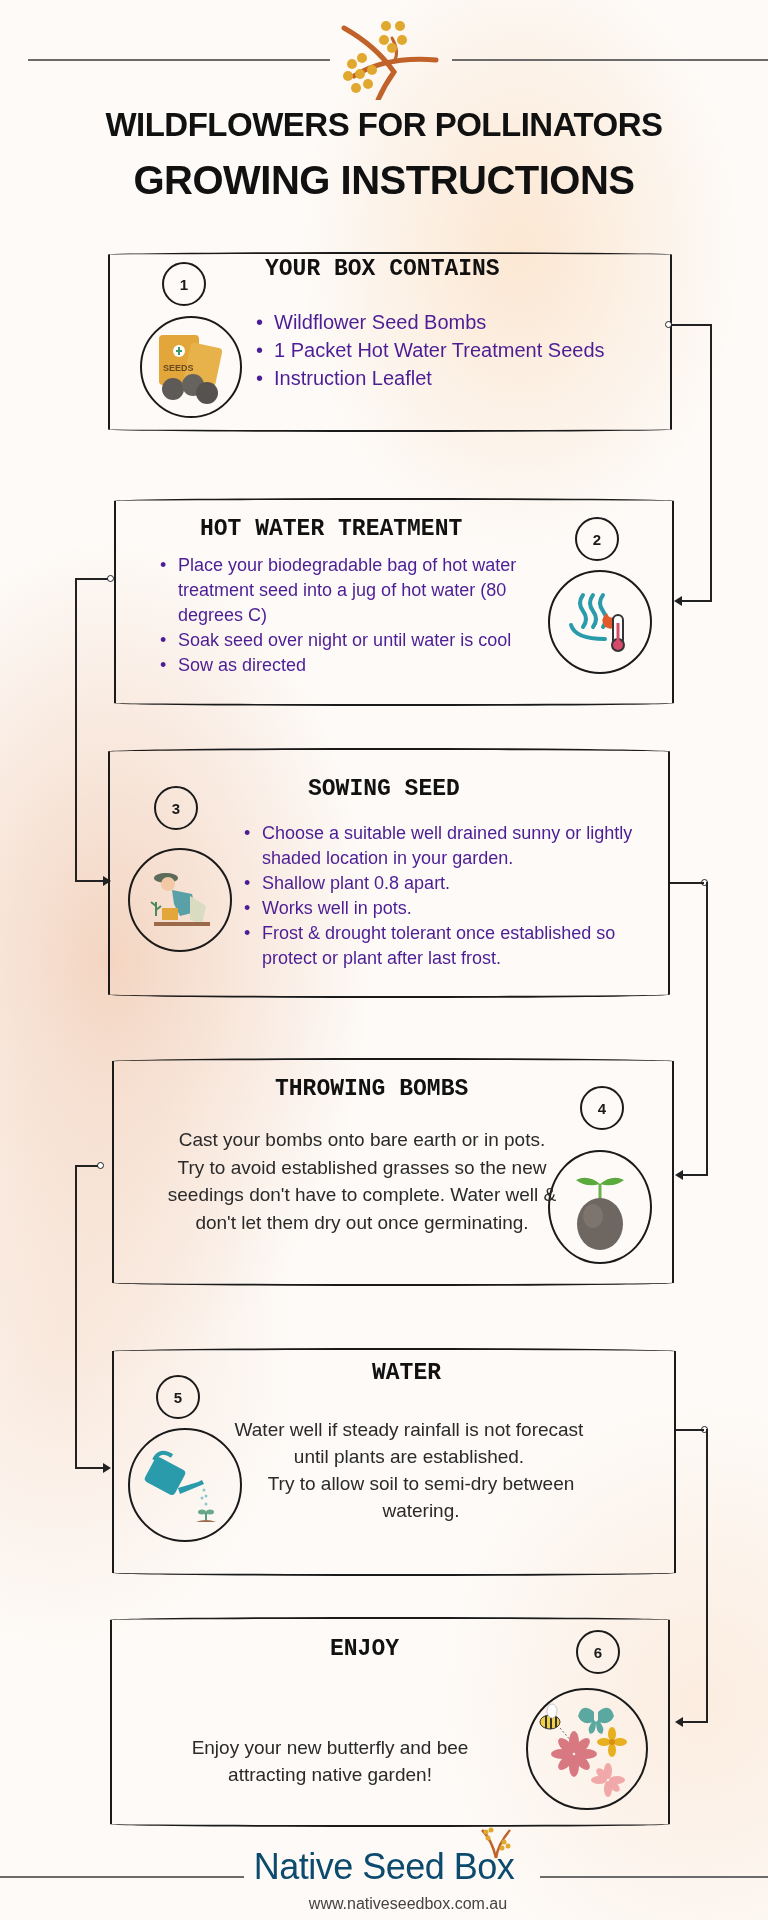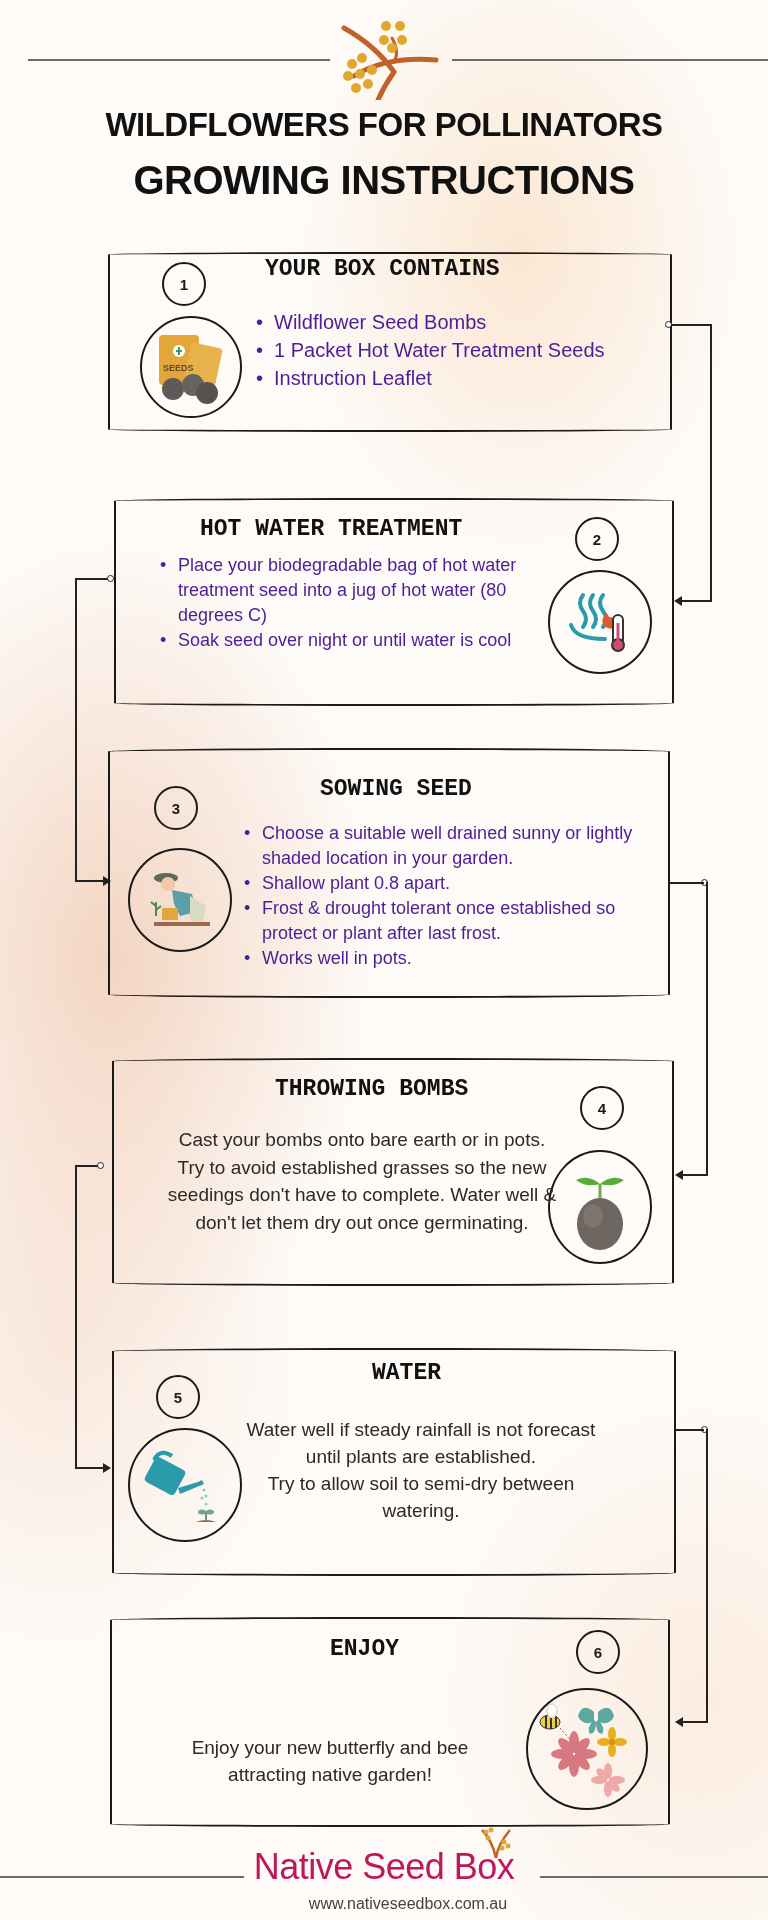--- a/index.html
+++ b/index.html
@@ -43,21 +43,21 @@
   .para { position: absolute; text-align: center; color: #2a2a2a; }
 
   .vline { position: absolute; width: 2px; background: #222; }
   .hline { position: absolute; height: 2px; background: #222; }
   .dot { position: absolute; width: 7px; height: 7px; border: 1.5px solid #222; border-radius: 50%; background: #fff; }
   .arrow-l, .arrow-r { position: absolute; width: 0; height: 0; }
   .arrow-l { border-top: 5px solid transparent; border-bottom: 5px solid transparent; border-right: 8px solid #222; }
   .arrow-r { border-top: 5px solid transparent; border-bottom: 5px solid transparent; border-left: 8px solid #222; }
 
   .brand { position: absolute; left: 0; width: 768px; top: 1846px; text-align: center;
-    font-size: 36px; color: #be185d; letter-spacing: -0.5px; }
+    font-size: 36px; color: #0c4a6e; letter-spacing: -0.5px; }
   .url { position: absolute; left: 0; width: 768px; top: 1895px; text-align: center; font-size: 16px; color: #444; padding-left: 48px; }
 </style>
 </head>
 <body>
 
 <div class="hr" style="left:28px; top:59px; width:302px;"></div>
 <div class="hr" style="left:452px; top:59px; width:316px;"></div>
 <div class="abs" style="left:336px; top:16px; width:112px; height:84px;">
   <svg width="112" height="84" viewBox="0 0 112 84">
     <path d="M8 12 Q 40 30 58 56 Q 48 70 42 84" stroke="#c0622a" stroke-width="5" fill="none" stroke-linecap="round"></path>
@@ -120,20 +120,21 @@
     <path d="M40 40 q-6 -8 2 -14 q2 6 6 4 q4 6 -2 12 z" fill="#e25a2a"></path>
     <rect x="48" y="28" width="10" height="30" rx="5" fill="#fff" stroke="#333" stroke-width="2"></rect>
     <circle cx="53" cy="58" r="6" fill="#d64a6a" stroke="#333" stroke-width="2"></circle>
     <rect x="51.5" y="36" width="3" height="20" fill="#d64a6a"></rect>
   </svg>
 </div>
 <div class="stitle" style="left:200px; top:516px;">HOT WATER TREATMENT</div>
 <ul class="blist" style="left:158px; top:553px; width:390px; font-size:18px; line-height:25px;">
   <li>Place your biodegradable bag of hot water treatment seed into a jug of hot water (80 degrees C)</li>
   <li>Soak seed over night or until water is cool</li>
+  <li>Sow as directed</li>
 </ul>
 
 <div class="dot" style="left:107px; top:575px;"></div>
 <div class="hline" style="left:76px; top:578px; width:32px;"></div>
 <div class="vline" style="left:75px; top:578px; height:304px;"></div>
 <div class="hline" style="left:75px; top:880px; width:32px;"></div>
 <div class="arrow-r" style="left:103px; top:876px;"></div>
 
 <div class="pill" style="left:108px; top:748px; width:562px; height:250px;"></div>
 <div class="num" style="left:154px; top:786px;">3</div>
@@ -141,26 +142,26 @@
   <svg width="80" height="80" viewBox="0 0 80 80">
     <ellipse cx="26" cy="18" rx="12" ry="5" fill="#5d6b5a"></ellipse>
     <circle cx="28" cy="24" r="7" fill="#f2c9a4"></circle>
     <path d="M32 30 L52 34 L56 52 L40 56 L34 44 z" fill="#5aa0a8"></path>
     <path d="M50 36 L66 46 L62 64 L50 60 z" fill="#d9dcc0"></path>
     <rect x="22" y="48" width="16" height="12" fill="#e3a63a"></rect>
     <path d="M14 62 h56 v4 h-56 z" fill="#9a6a4a"></path>
     <path d="M16 56 v-14 M16 46 l-5 -4 M16 50 l5 -4" stroke="#4a8a5a" stroke-width="2"></path>
   </svg>
 </div>
-<div class="stitle" style="left:320px; top:776px;">SOWING SEED</div>
+<div class="stitle" style="left:308px; top:776px;">SOWING SEED</div>
 <ul class="blist" style="left:242px; top:821px; width:410px; font-size:18px; line-height:25px;">
   <li>Choose a suitable well drained sunny or lightly shaded location in your garden.</li>
   <li>Shallow plant 0.8 apart.</li>
+  <li> Works well in pots.</li>
   <li>Frost &amp; drought tolerant once established so protect or plant after last frost.</li>
-  <li> Works well in pots.</li>
 </ul>
 
 <div class="dot" style="left:701px; top:879px;"></div>
 <div class="hline" style="left:670px; top:882px; width:34px;"></div>
 <div class="vline" style="left:706px; top:882px; height:294px;"></div>
 <div class="hline" style="left:683px; top:1174px; width:25px;"></div>
 <div class="arrow-l" style="left:675px; top:1170px;"></div>
 
 <div class="pill" style="left:112px; top:1058px; width:562px; height:228px;"></div>
 <div class="num" style="left:580px; top:1086px;">4</div>
@@ -195,21 +196,21 @@
         <circle cx="62" cy="58" r="1.5"></circle>
         <circle cx="66" cy="64" r="1.5"></circle>
       </g>
     <path d="M66 80 v-8" stroke="#5a9a7a" stroke-width="2"></path>
     <ellipse cx="62" cy="72" rx="4" ry="2.5" fill="#6aa88a"></ellipse>
       <ellipse cx="70" cy="72" rx="4" ry="2.5" fill="#6aa88a"></ellipse>
     <path d="M56 82 q10 -4 20 0 z" fill="#9a6a4a"></path>
   </svg>
 </div>
 <div class="stitle" style="left:372px; top:1360px;">WATER</div>
-<div class="para" style="left:236px; top:1416px; width:370px; font-size:19px; line-height:27px;">Water well if steady rainfall is not forecast until plants are established.</div>
+<div class="para" style="left:224px; top:1416px; width:370px; font-size:19px; line-height:27px;">Water well if steady rainfall is not forecast until plants are established.</div>
 <div class="para" style="left:250px; top:1470px; width:342px; font-size:19px; line-height:27px;">Try to allow soil to semi-dry between watering.</div>
 
 <div class="dot" style="left:701px; top:1426px;"></div>
 <div class="hline" style="left:676px; top:1429px; width:28px;"></div>
 <div class="vline" style="left:706px; top:1429px; height:294px;"></div>
 <div class="hline" style="left:683px; top:1721px; width:25px;"></div>
 <div class="arrow-l" style="left:675px; top:1717px;"></div>
 
 <div class="pill" style="left:110px; top:1617px; width:560px; height:210px;"></div>
 <div class="num" style="left:576px; top:1630px;">6</div>

